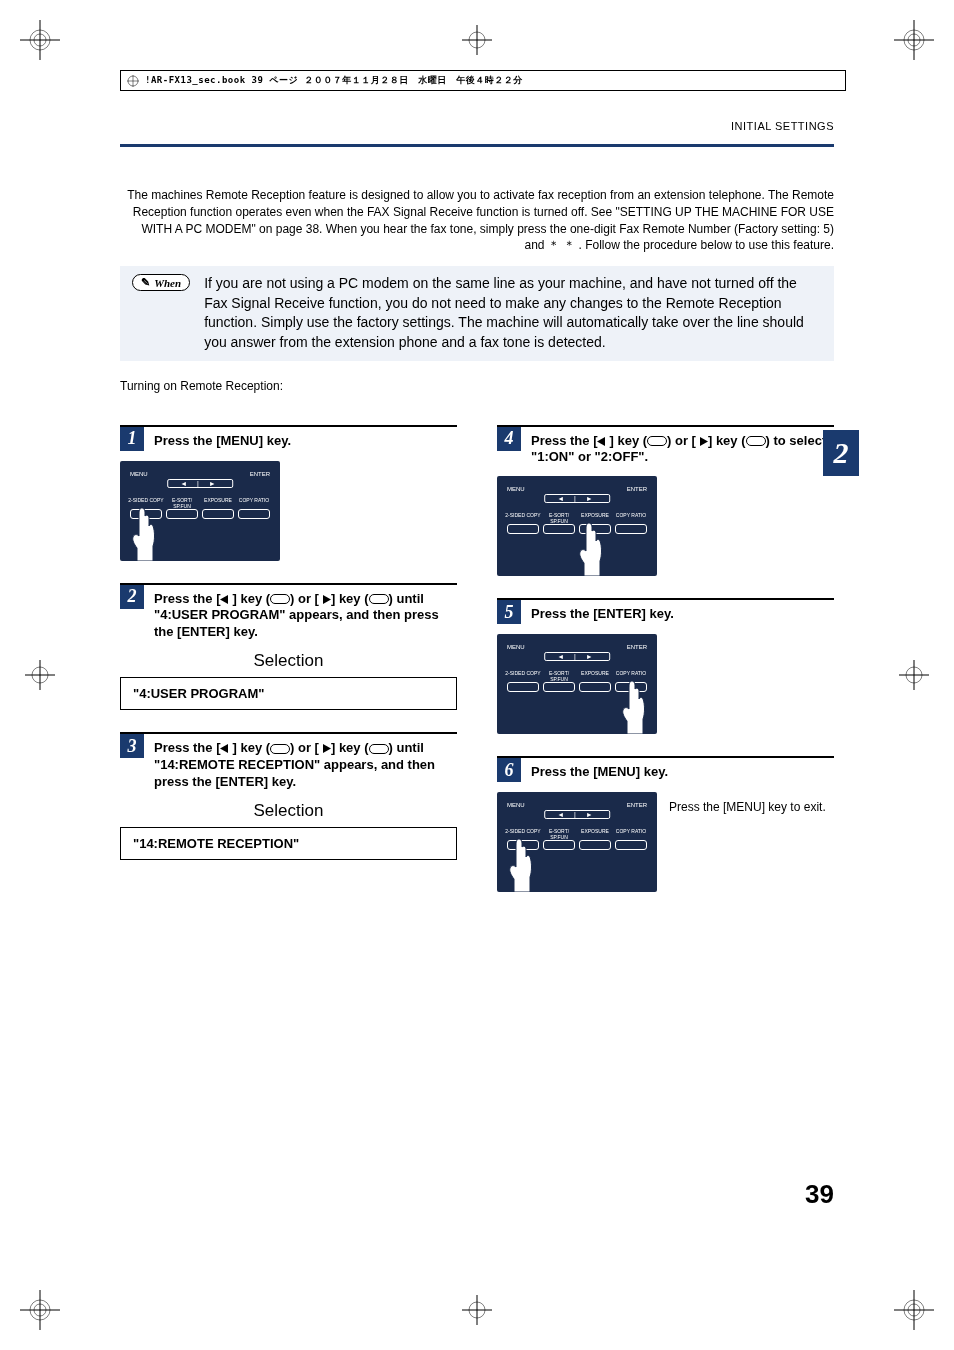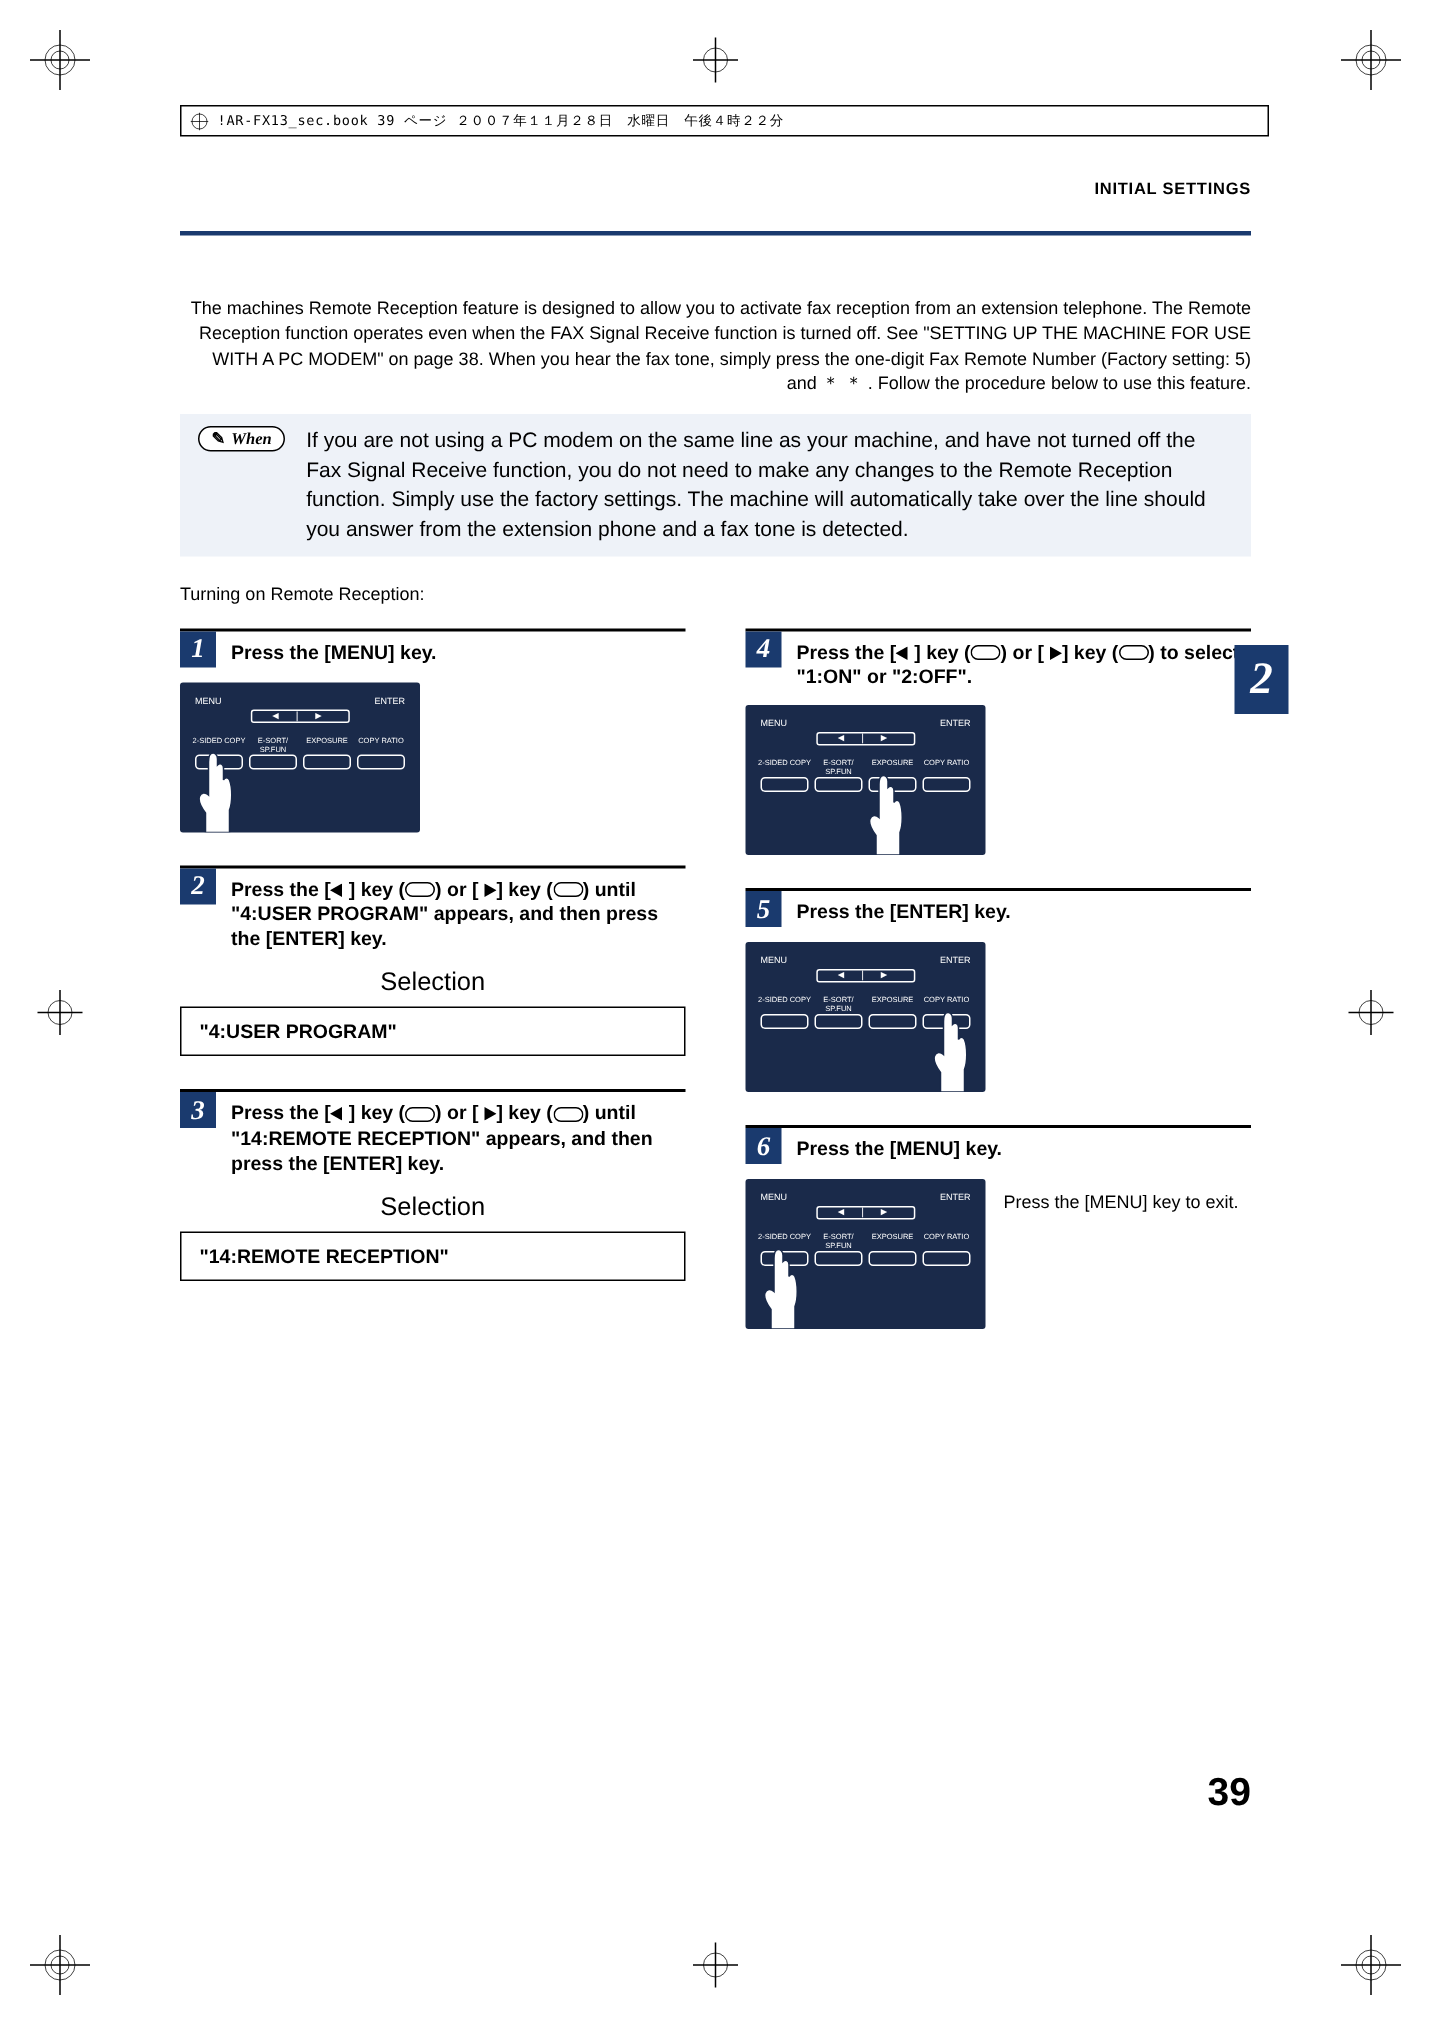--- a/index.html
+++ b/index.html
@@ -44,32 +44,33 @@
       left: 120px;
       right: 108px;
       font-size: 9px;
       font-family: "MS Gothic", monospace;
       border: 1px solid #000;
       padding: 3px 6px;
       display: flex;
       align-items: center;
       gap: 6px;
       letter-spacing: 0.5px;
+      font-weight: bold;
     }
     .src-target {
       display: inline-block;
       width: 12px;
       height: 12px;
     }
     .header-area {
       text-align: right;
       font-size: 11px;
-      font-weight: bold;
+      font-weight: normal;
       letter-spacing: 0.5px;
-      margin-bottom: 22px;
+      margin-bottom: 12px;
     }
     .header-rule {
       height: 3px;
       background: #1a3a6e;
       margin-bottom: 40px;
     }
     .main-title {
       font-size: 30px;
       font-weight: bold;
       letter-spacing: 0.5px;
@@ -105,21 +106,21 @@
     }
     .note-pencil {
       font-style: normal;
     }
     .note-text {
       font-size: 14px;
       line-height: 1.4;
     }
     .section-label {
       font-size: 12px;
-      margin-bottom: 16px;
+      margin-bottom: 32px;
     }
     .columns {
       display: flex;
       gap: 40px;
     }
     .col {
       flex: 1;
     }
     .step {
       margin-bottom: 22px;

